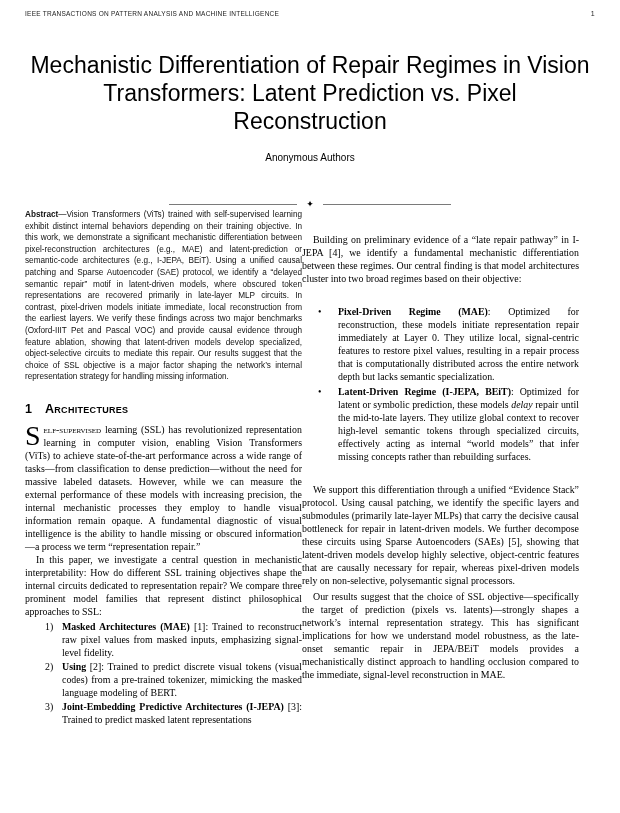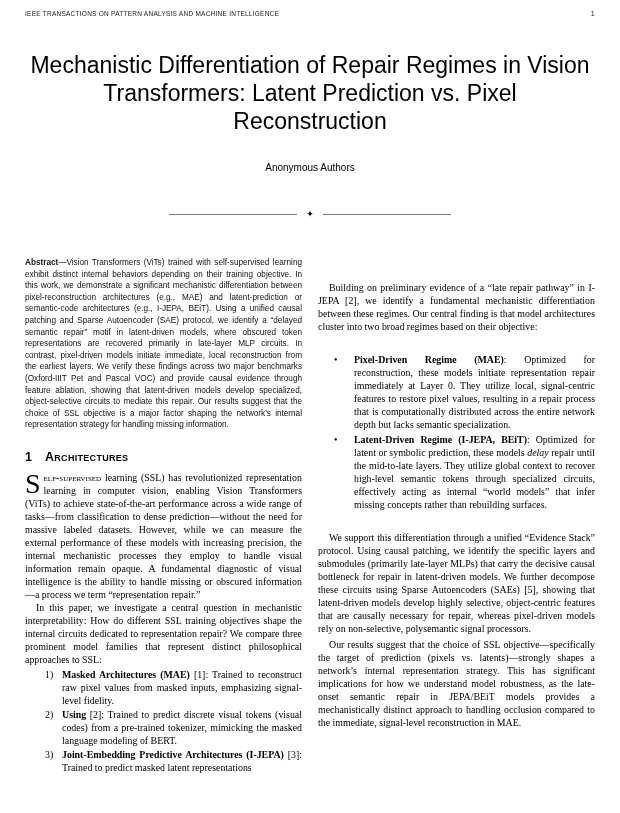--- a/index.html
+++ b/index.html
@@ -7,29 +7,29 @@
   .page{box-sizing:border-box;width:620px;height:813px;padding:10px 25px 8px;background:#fff;}
 
   
   .runhead{display:flex;justify-content:space-between;align-items:baseline;
     font:6.5px "Liberation Sans",sans-serif;letter-spacing:.25px;color:#222;}
   .runhead .pageno{font-size:7px;}
 
   
   .title{margin:34px auto 0;max-width:566px;text-align:center;
     font:23px/28px "Liberation Sans",sans-serif;color:#000;}
-  .authors{margin-top:27px;text-align:center;font:10px "Liberation Sans",sans-serif;}
+  .authors{margin-top:17px;text-align:center;font:10px "Liberation Sans",sans-serif;}
 
   
   .divider{margin:37px auto 0;width:282px;display:flex;align-items:center;gap:9px;}
   .divider .rule{flex:1;height:1px;background:#7a7a7a;}
   .divider .orn{font-size:9px;line-height:9px;color:#000;}
 
   
-  .cols{display:flex;gap:16px;margin-top:38px;}
+  .cols{display:flex;}
   .col{width:277px;}
 
   
   .abs{font:8.2px/11.6px "Liberation Sans",sans-serif;text-align:justify;color:#111;}
   .absterms{margin-top:11px;}
 
   
   .sechead{margin:19px 0 7px;font:bold 12.5px "Liberation Sans",sans-serif;}
   .sechead .num{display:inline-block;margin-right:13px;}
   .sechead .txt{font-variant:small-caps;letter-spacing:.3px;}
@@ -98,21 +98,21 @@
         </div>
         <div class="li">
           <span class="li-marker">3)</span>
           <span class="li-body"><span style="font-weight: bold;">Joint-Embedding Predictive Architectures (I-JEPA)</span><span> [3]: Trained to predict masked latent representations</span></span>
         </div>
       </div>
     </div>
 
     <div class="col">
 
-      <div class="body-txt indent sp24">Building on preliminary evidence of a “late repair pathway” in I-JEPA [2], we identify a fundamental mechanistic differentiation between these regimes. Our central finding is that model architectures cluster into two broad regimes based on their objective:</div>
+      <div class="body-txt indent sp24">Building on preliminary evidence of a “late repair pathway” in I-JEPA [4], we identify a fundamental mechanistic differentiation between these regimes. Our central finding is that model architectures cluster into two broad regimes based on their objective:</div>
 
       <div class="body-txt bullets sp20">
         <div class="li">
           <span class="li-marker">•</span>
           <span class="li-body"><span style="font-weight: bold;">Pixel-Driven Regime (MAE)</span><span>: Optimized for reconstruction, these models initiate representation repair immediately at Layer 0. They utilize local, signal-centric features to restore pixel values, resulting in a repair process that is computationally distributed across the entire network depth but lacks semantic specialization.</span></span>
         </div>
         <div class="li">
           <span class="li-marker">•</span>
           <span class="li-body"><span style="font-weight: bold;">Latent-Driven Regime (I-JEPA, BEiT)</span><span>: Optimized for latent or symbolic prediction, these models </span><span style="font-style: italic;">delay</span><span> repair until the mid-to-late layers. They utilize global context to recover high-level semantic tokens through specialized circuits, effectively acting as internal “world models” that infer missing concepts rather than rebuilding surfaces.</span></span>
         </div>

